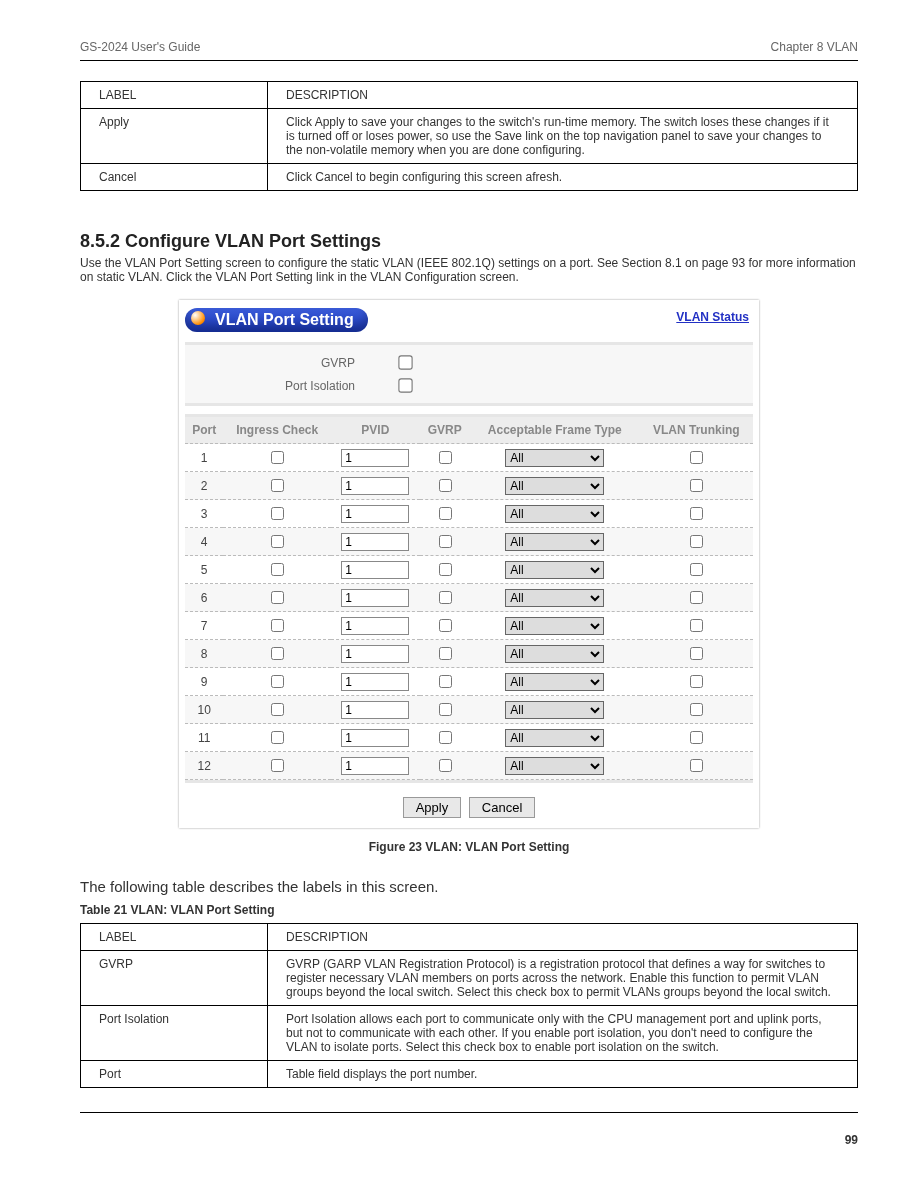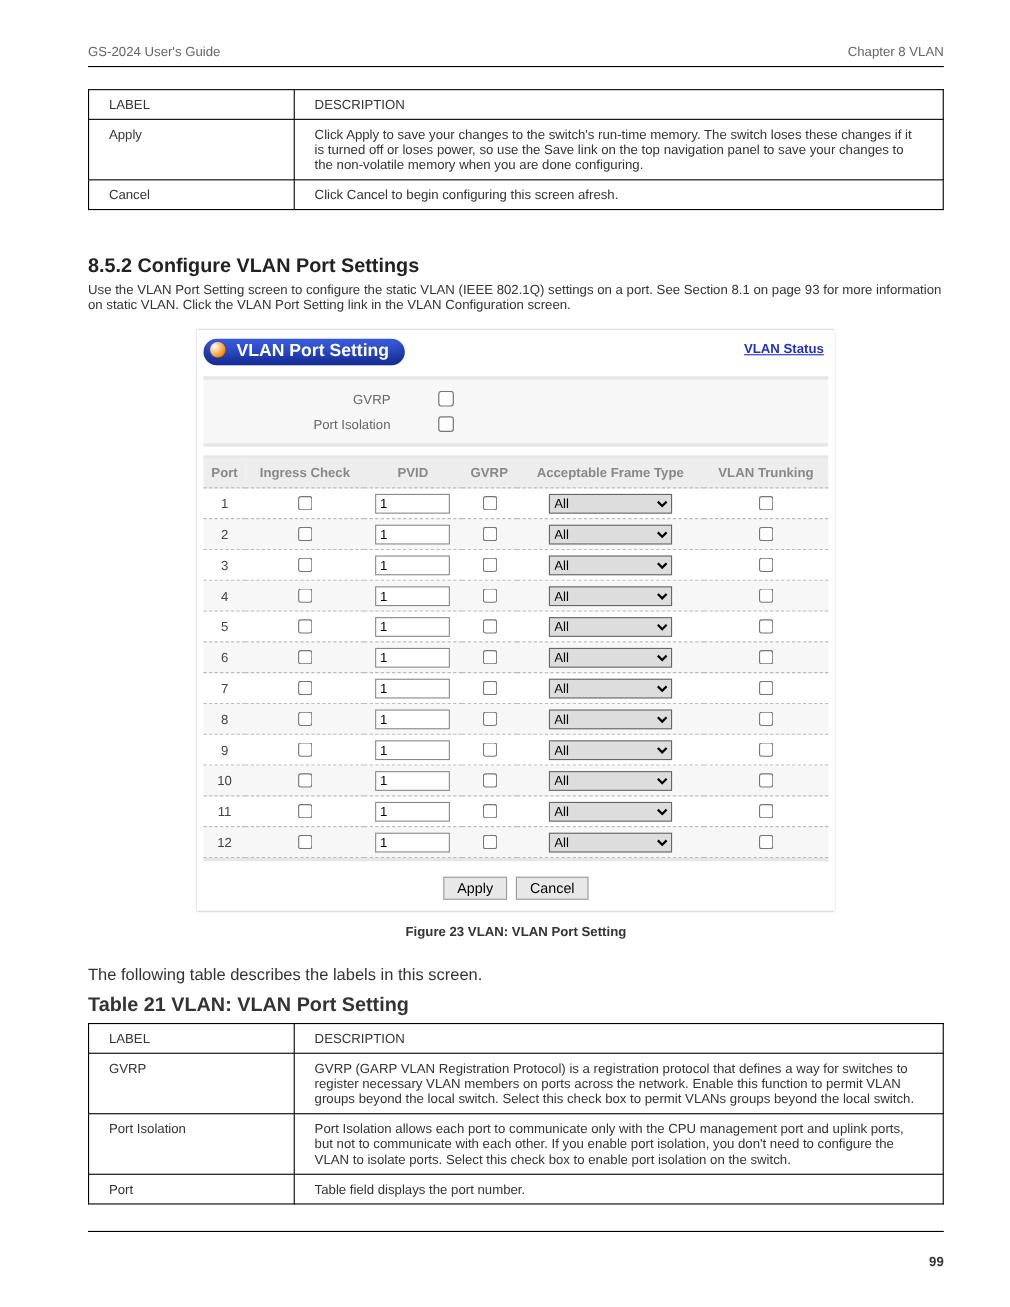--- a/index.html
+++ b/index.html
@@ -135,21 +135,21 @@
   }
   table.pt tbody tr:nth-child(even) td { background: #f7f7f7; }
   table.pt input[type=text]{
     width: 60px;
     border: 1px solid #888;
     font-size: 12px;
     padding: 1px 3px;
     text-align: left;
   }
   table.pt select {
-    width: 112px;
+    width: 99px;
     font-size: 12px;
     border: 1px solid #666;
     background: #ddd;
   }
   .btns {
     text-align: center;
     padding: 14px 0 10px 0;
   }
   .btns button {
     font-size: 13px;
@@ -165,21 +165,21 @@
     color: #333;
     margin-top: 12px;
     margin-bottom: 24px;
   }
   .follow {
     font-size: 15px;
     margin-bottom: 8px;
     margin-top: 17px;
   }
   .tbl-caption {
-    font-size: 18px;
+    font-size: 12px;
     font-weight: bold;
     margin-bottom: 6px;
   }
   .page-num {
     font-weight: bold;
     text-align: right;
     font-size: 12px;
     margin-top: 14px;
   }
   

